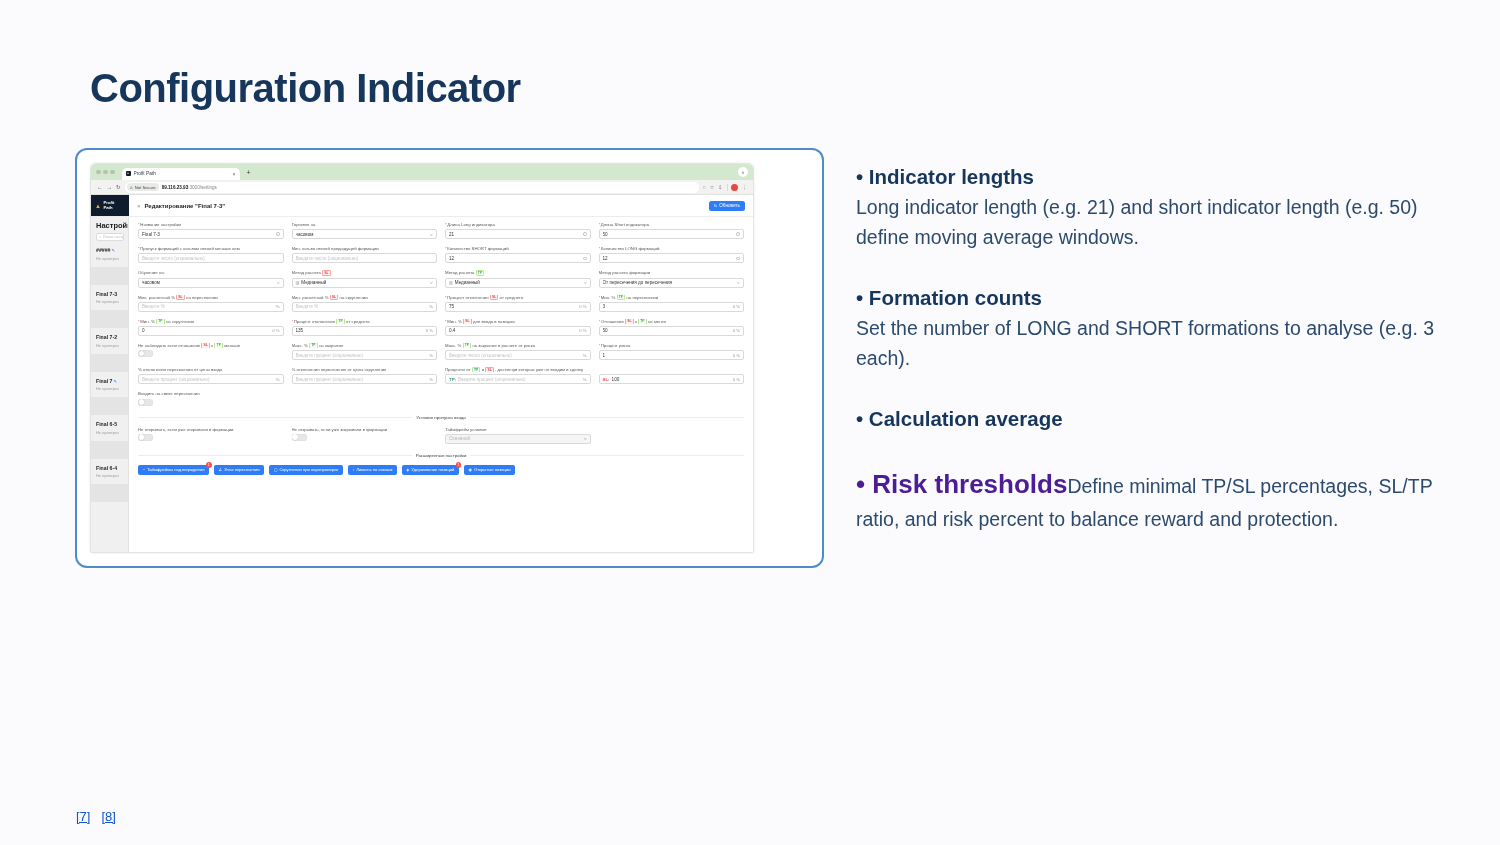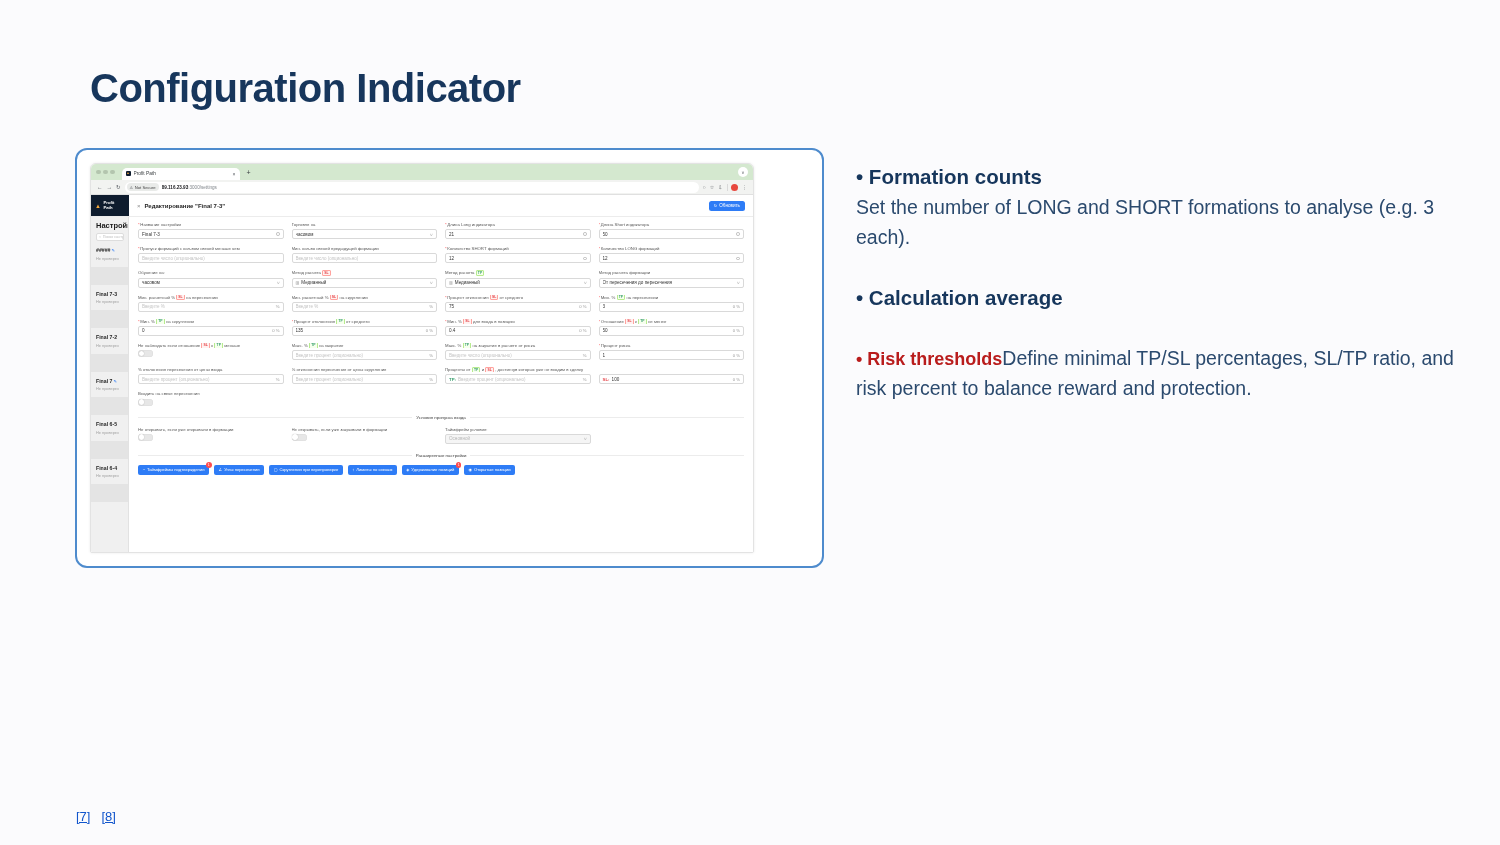--- a/index.html
+++ b/index.html
@@ -10,21 +10,21 @@
   }
   
   .slide-title{
     position:absolute; left:90px; top:66px;
     font-size:40px; font-weight:bold; color:#17365c; letter-spacing:-.5px;
   }
   .notes{ position:absolute; left:856px; top:165px; width:600px; }
   .ngroup{ margin-bottom:33px; }
   .nhead{ font-size:20.5px; font-weight:bold; color:#16365c; margin-bottom:3px; }
   .nbody{ font-size:19.5px; color:#2b4a6e; line-height:1.56; }
-  .nhead-inline{ font-size:18px; font-weight:bold; color:#b91c1c; }
+  .nhead-inline{ font-size:26px; font-weight:bold; color:#4c1d95; }
   .footnotes{ position:absolute; left:76px; top:809px; display:flex; gap:11px; }
   .fnlink{ color:#1155cc; font-size:13px; text-decoration:underline; cursor:pointer; }
 
   
   .shot-card{
     position:absolute; left:75px; top:148px; width:749px; height:420px;
     border:2px solid #4e8bcd; border-radius:12px; background:#fff; padding:13px;
   }
   .browser{
     width:664px; height:390px; border-radius:6px 6px 2px 2px; overflow:hidden;
@@ -504,20 +504,24 @@
               </div>
             </div>
         </div>
       </div>
 
     </div>
   </div>
 
   <div class="notes">
       <div class="ngroup">
+        <p class="nhead">• Indicator lengths</p>
+        <p class="nbody">Long indicator length (e.g. 21) and short indicator length (e.g. 50) define moving average windows.</p>
+      </div>
+      <div class="ngroup">
         <p class="nhead">• Formation counts</p>
         <p class="nbody">Set the number of LONG and SHORT formations to analyse (e.g. 3 each).</p>
       </div>
       <div class="ngroup">
         <p class="nhead">• Calculation average</p>
       </div>
       <div class="ngroup">
         <p class="nbody"><strong class="nhead-inline">• Risk thresholds</strong>Define minimal TP/SL percentages, SL/TP ratio, and risk percent to balance reward and protection.</p>
       </div>
     </div>

